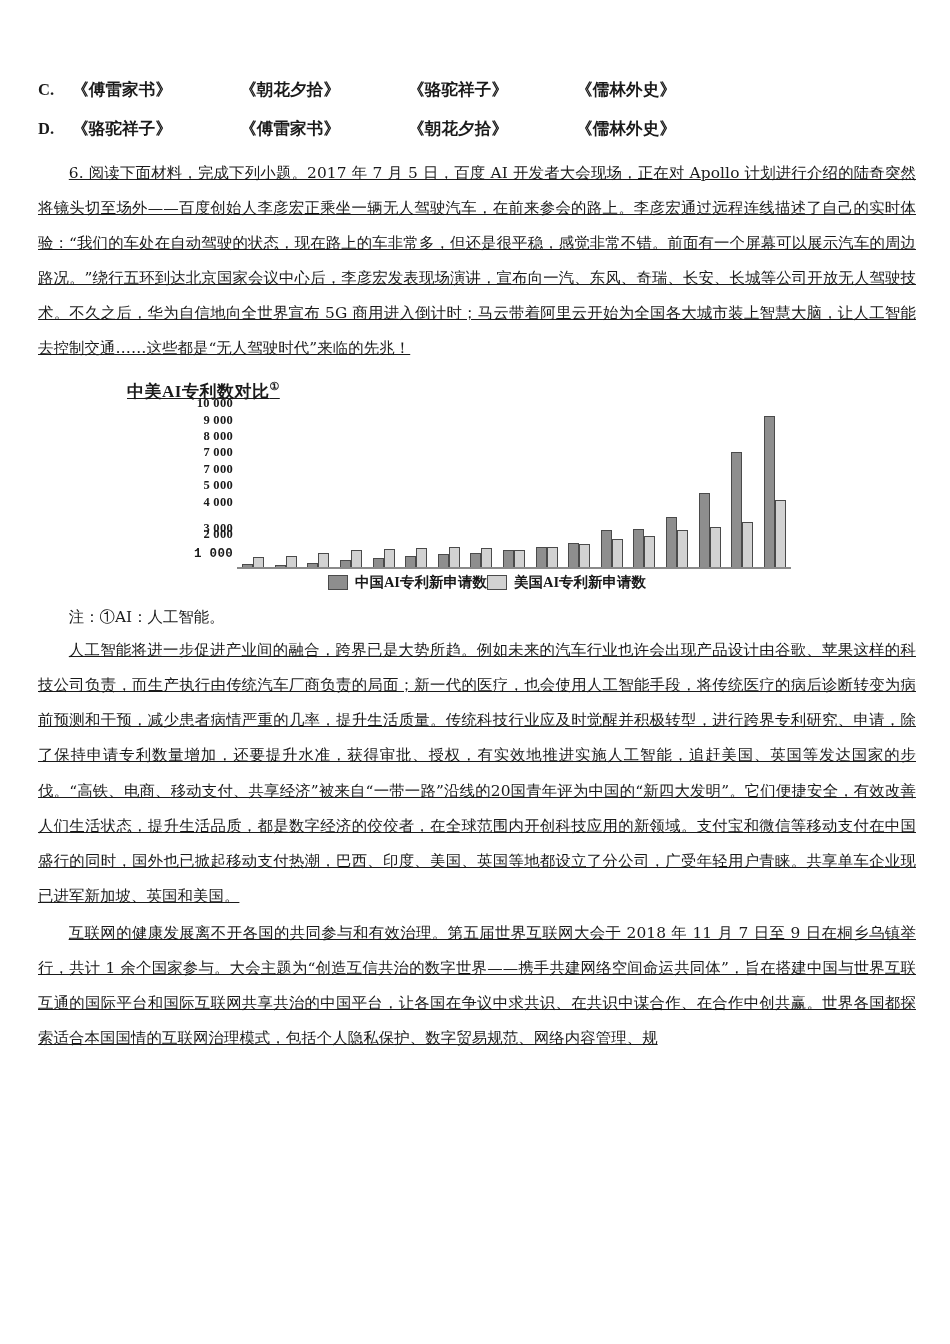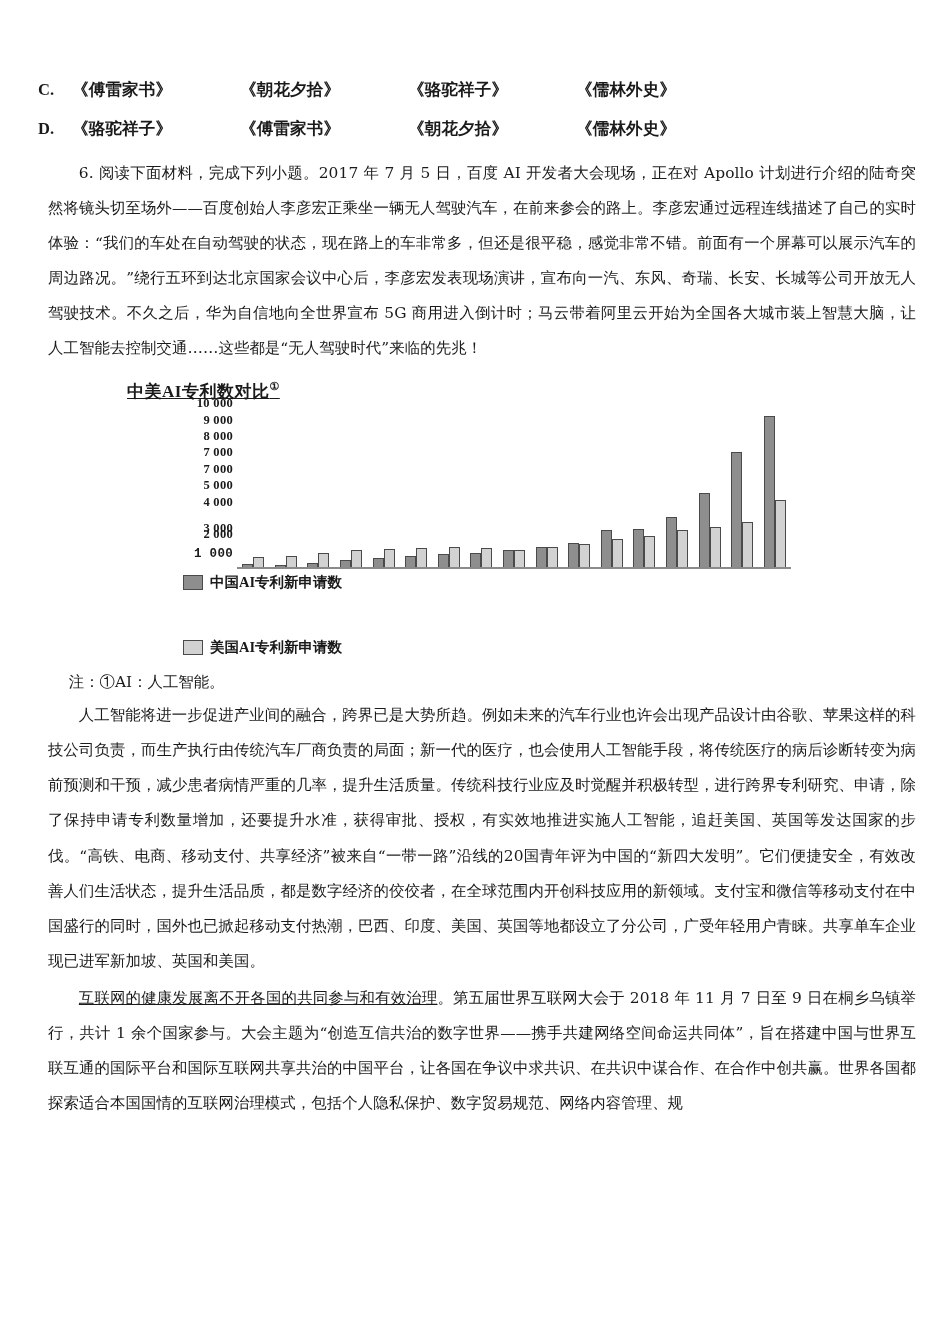--- a/index.html
+++ b/index.html
@@ -50,22 +50,23 @@
     flex: none;
   }
   .option-item.last { width: auto; }
 
   
   .para {
     font-size: 15.4px;
     line-height: 2.28;
     text-align: justify;
     text-justify: inter-ideograph;
-    margin: 0 0 2px 10px;
+    margin: 0 0 2px 0;
     letter-spacing: 0.1px;
+    text-decoration: underline;
   }
   .para.indent { text-indent: 2em; }
   .note {
     font-size: 15.4px;
     line-height: 2.0;
     text-indent: 2em;
     margin: 0;
   }
   .u { text-decoration: underline; }
 
@@ -151,24 +152,22 @@
     text-align: center;
     font-size: 13.5px;
     font-weight: bold;
     letter-spacing: 0.2px;
     white-space: nowrap;
   }
 
   .legend {
     display: flex;
     justify-content: center;
-    gap: 46px;
     margin-top: 4px;
     padding-left: 20px;
-    flex-direction: column;
   }
   .legend-item {
     display: flex;
     align-items: center;
     gap: 7px;
     font-size: 14.5px;
     font-weight: bold;
   }
   .swatch {
     width: 18px;

